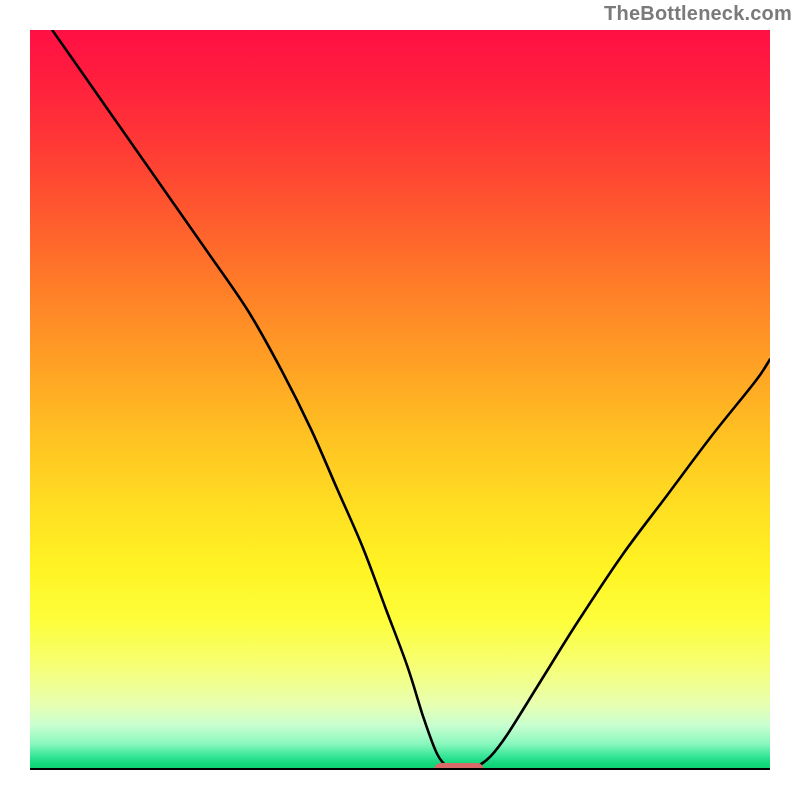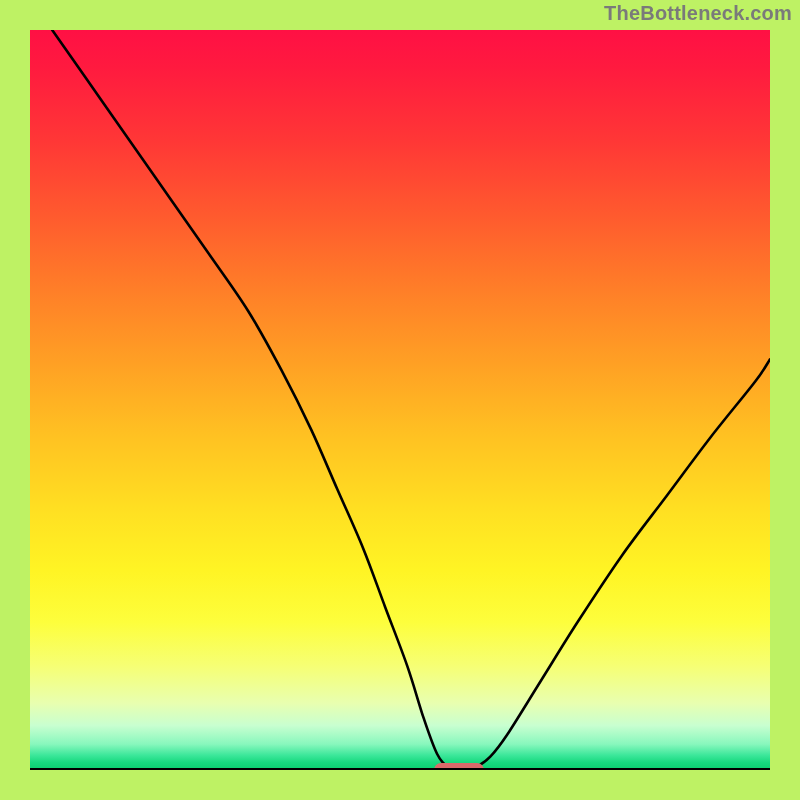--- a/index.html
+++ b/index.html
@@ -7,21 +7,21 @@
     padding: 0;
     width: 800px;
     height: 800px;
     background: #000;
     overflow: hidden;
   }
   .frame {
     position: relative;
     width: 800px;
     height: 800px;
-    background: #bef264;
+    background: #ffffff;
   }
   .plot {
     position: absolute;
     left: 30px;
     top: 30px;
     width: 740px;
     height: 740px;
     overflow: hidden;
   }
   .gradient {

